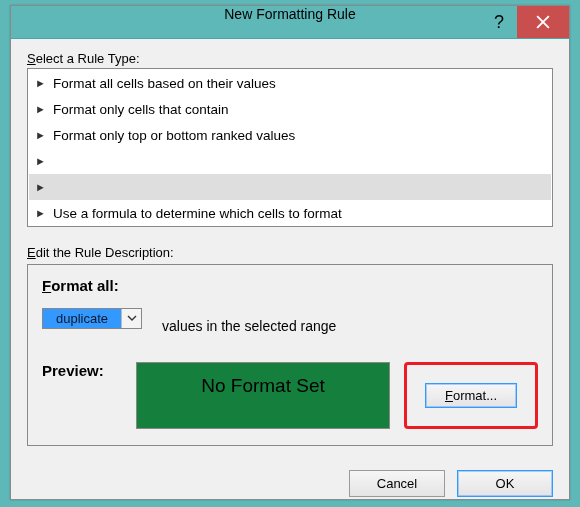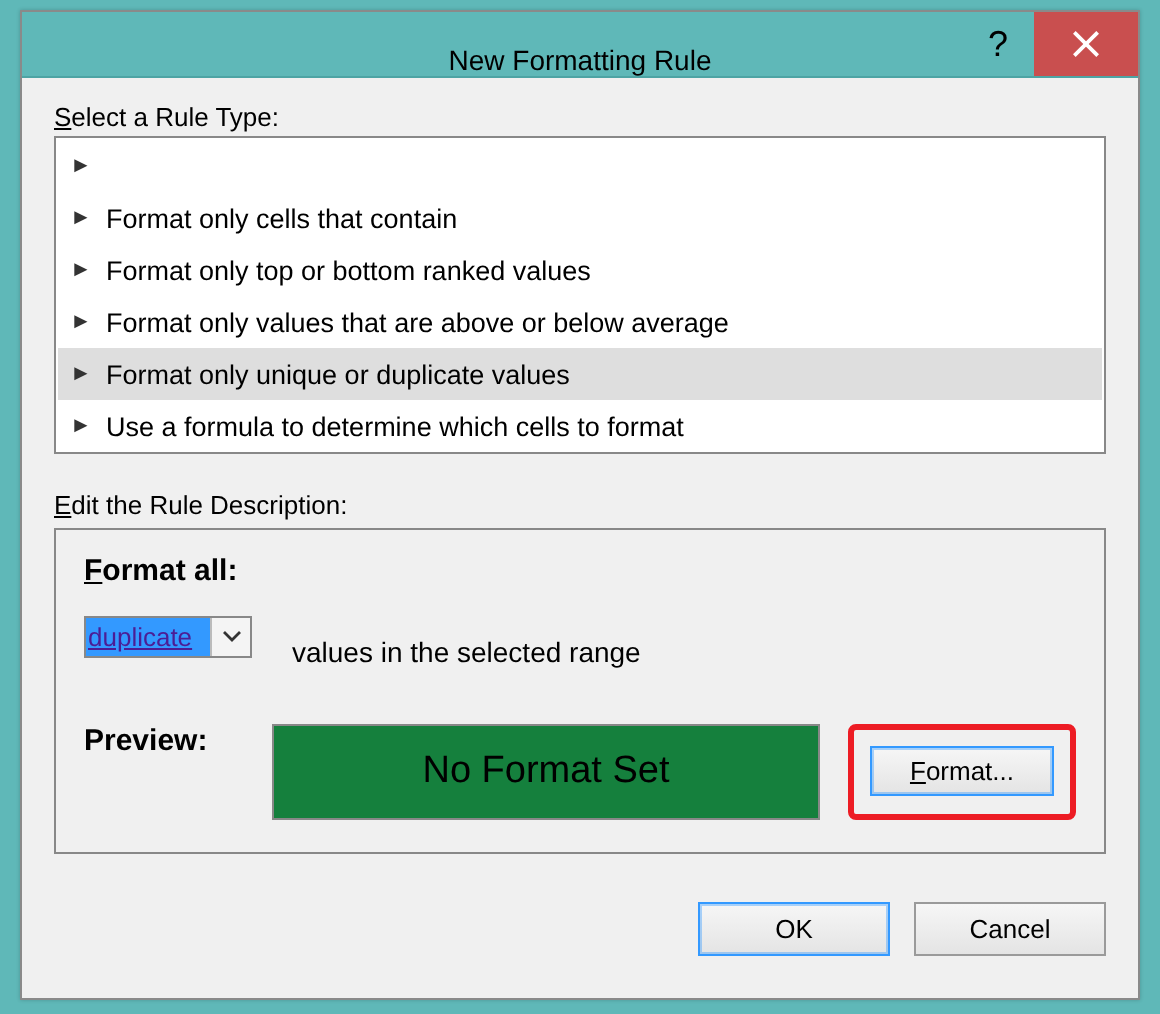--- a/index.html
+++ b/index.html
@@ -20,21 +20,21 @@
     height: 495px;
     background: #f0f0f0;
     border: 1px solid #8a8a8a;
     box-shadow: 0 0 2px rgba(0,0,0,.2);
   }
   .titlebar {
     height: 33px;
     background: #5fb8b8;
     border-bottom: 1px solid #4da4a4;
     display: flex;
-    align-items: flex-end;
+    align-items: flex-start;
     position: relative;
   }
   .titlebar .title {
     position: absolute;
     left: 50%;
     transform: translateX(-50%);
     color: #000;
     font-size: 14px;
   }
   .titlebar .controls {
@@ -111,24 +111,23 @@
   }
   .dropdown {
     display: flex;
     border: 1px solid #888;
     background: #fff;
     font-size: 13px;
     cursor: pointer;
   }
   .dropdown .value {
     background: #3399ff;
-    color: #4c1d95;
-    padding: 2px 1px;
+    color: #0f172a;
+    padding: 2px 13px;
     min-width: 62px;
-    text-decoration: underline;
   }
   .dropdown .chev {
     width: 20px;
     display: flex;
     align-items: center;
     justify-content: center;
     border-left: 1px solid #bbb;
     background: #f4f4f4;
   }
   .dropdown .chev svg { width: 10px; height: 10px; }
@@ -145,21 +144,21 @@
     flex: 1;
     border: 1px solid #888;
     background: #15803d;
     text-align: center;
     padding: 12px 4px;
     font-size: 19px;
   }
   .format-btn-wrap {
     border: 3px solid #ed1c24;
     border-radius: 4px;
-    padding: 8px;
+    padding: 18px;
   }
   .btn {
     min-width: 92px;
     padding: 4px 12px;
     background: linear-gradient(#f6f6f6,#e4e4e4);
     border: 1px solid #9a9a9a;
     font-size: 13px;
     cursor: pointer;
   }
   .btn.active {
@@ -192,36 +191,35 @@
       </div>
     </div>
   </div>
 
   <div class="body">
     <div class="section-label underline-first">Select a Rule Type:</div>
 
     <div class="rule-list">
       <div class="rule-item">
         <span class="arrow">►</span>
+        <span>Format all cells based on their values</span>
       </div>
       <div class="rule-item">
         <span class="arrow">►</span>
         <span>Format only cells that contain</span>
       </div>
       <div class="rule-item">
         <span class="arrow">►</span>
         <span>Format only top or bottom ranked values</span>
       </div>
       <div class="rule-item">
         <span class="arrow">►</span>
-        <span>Format only values that are above or below average</span>
       </div>
       <div class="rule-item selected">
         <span class="arrow">►</span>
-        <span>Format only unique or duplicate values</span>
       </div>
       <div class="rule-item">
         <span class="arrow">►</span>
         <span>Use a formula to determine which cells to format</span>
       </div>
     </div>
 
     <div style="height:18px"></div>
 
     <div class="section-label underline-first">Edit the Rule Description:</div>
@@ -247,17 +245,17 @@
         <div class="format-btn-wrap">
           <button class="btn active">
             <span style="text-decoration:underline">F</span><span>ormat...</span>
           </button>
         </div>
       </div>
     </div>
   </div>
 
   <div class="footer">
+    <button class="btn cancel">Cancel</button>
     <button class="btn ok active">OK</button>
-    <button class="btn cancel">Cancel</button>
   </div>
 
 </div>
 
 </body></html>

